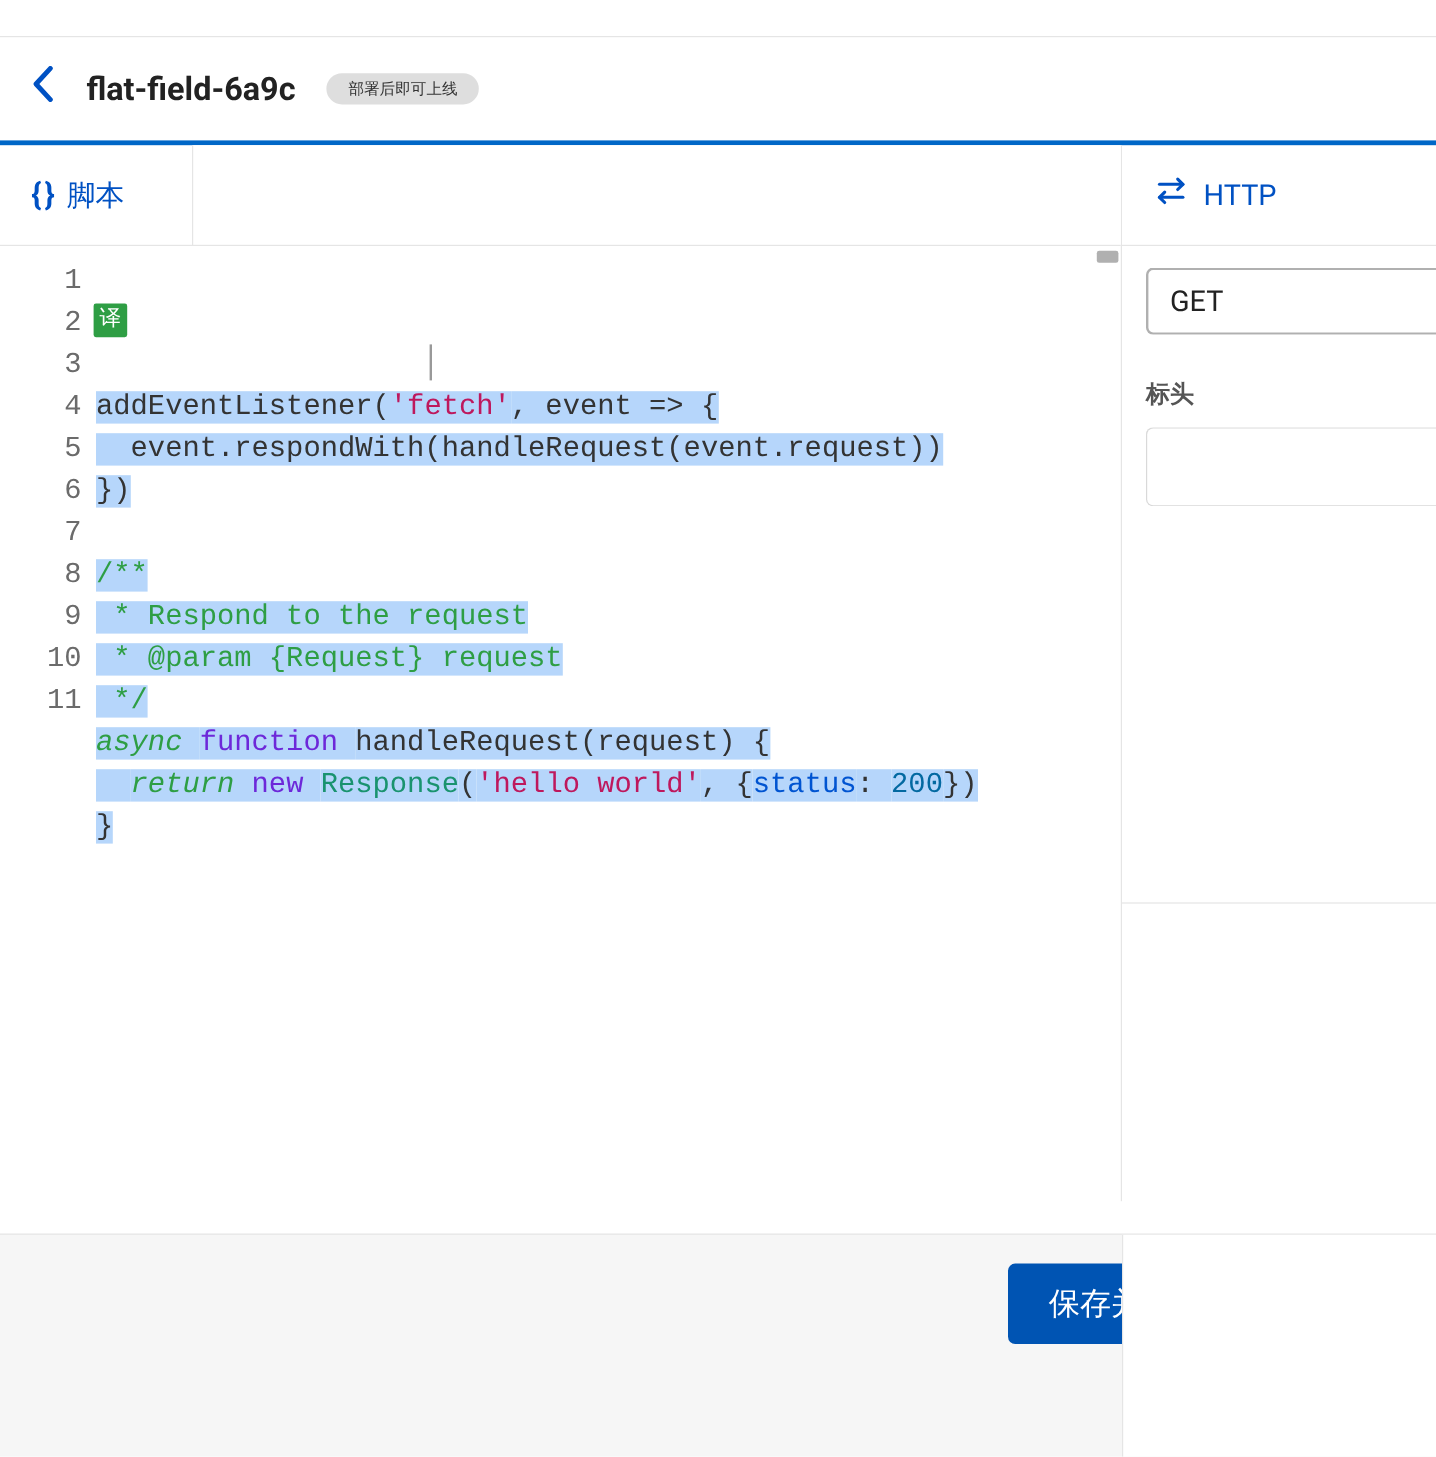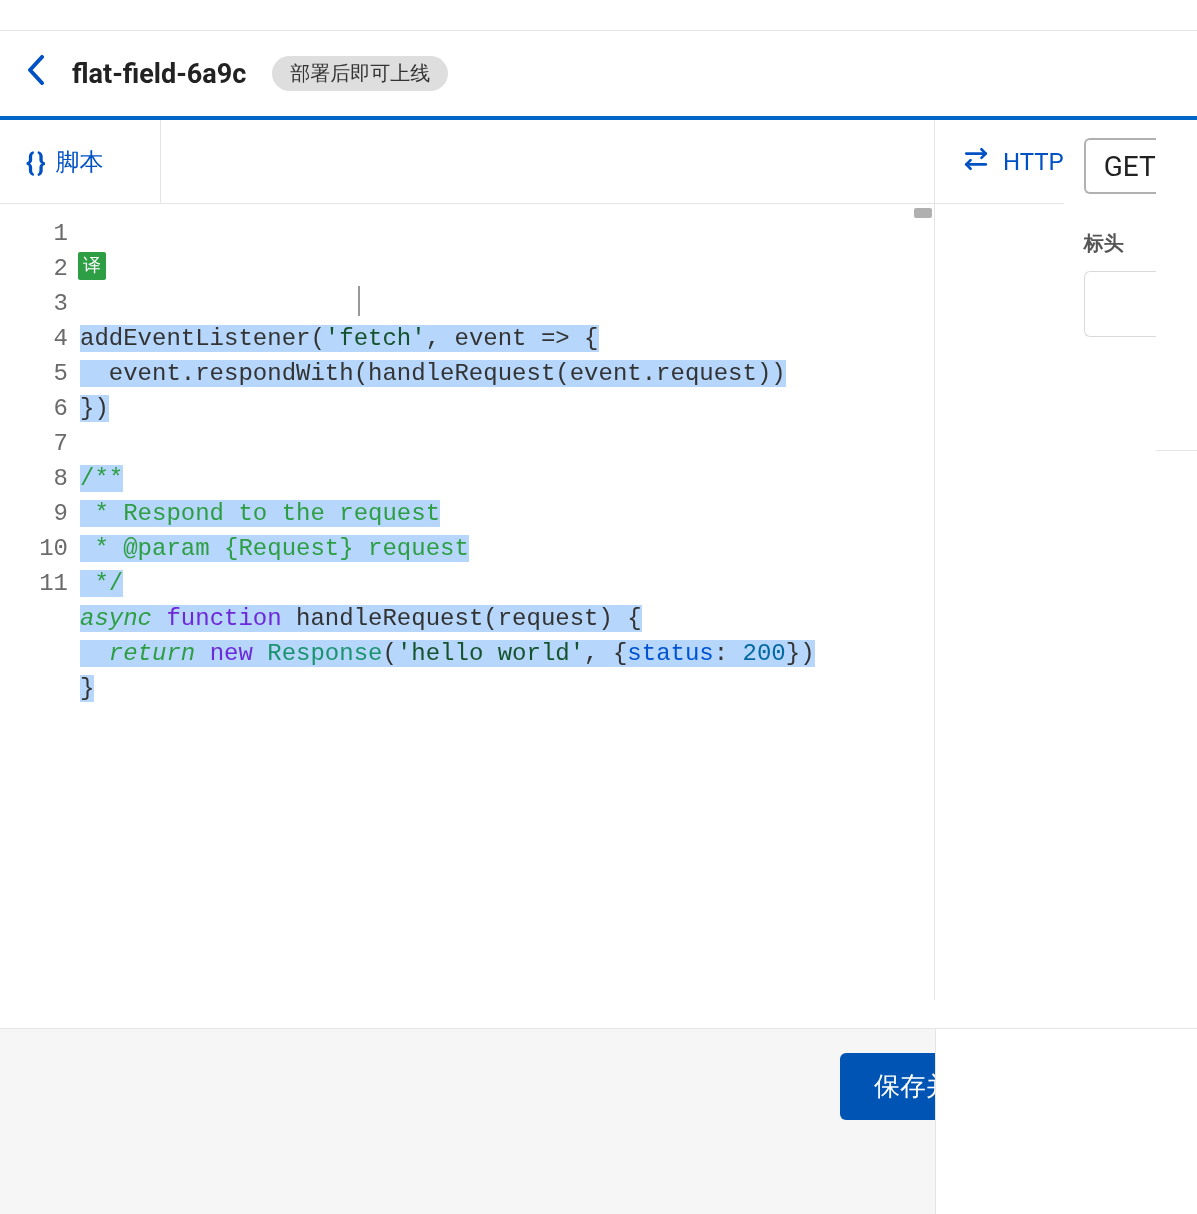--- a/index.html
+++ b/index.html
@@ -39,21 +39,21 @@
     user-select: none;
   }
   .worker-name {
     font-size: 27px;
     font-weight: 700;
     color: #222;
   }
   .deploy-badge {
     background: #dedede;
     color: #333;
-    font-size: 20px;
+    font-size: 13px;
     padding: 4px 18px;
     border-radius: 22px;
   }
   .main-area {
     border-top: 4px solid #0067c7;
     display: flex;
     height: 884px;
     position: relative;
   }
   
@@ -128,21 +128,21 @@
     text-align: center;
     border-radius: 2px;
   }
   .code {
     flex: 1;
     white-space: pre;
     position: relative;
   }
   .code-line { height: 35px; }
   .sel { background: #b6d6fb; }
-  .tok-str { color: #14532d; text-align: center; }
+  .tok-str { color: #be185d; text-align: center; }
   .tok-comment { color: #2e9e44; }
   .tok-kw { color: #2e9e44; font-style: italic; }
   .tok-kw2 { color: #6d28d9; }
   .tok-type { color: #1a936f; }
   .tok-num { color: #0369a1; }
   .tok-prop { color: #0054d1; }
   .cursor {
     position: absolute;
     top: 70px;
     left: 278px;
@@ -156,21 +156,21 @@
     right: 2px;
     width: 18px;
     height: 10px;
     background: #b0b0b0;
     border-radius: 2px;
   }
   
   .right-pane {
     flex: 1;
     display: flex;
-    flex-direction: row;
+    flex-direction: column;
   }
   .http-tab {
     display: flex;
     align-items: center;
     gap: 14px;
     height: 84px;
     padding-left: 28px;
     font-size: 24px;
     color: #0051c3;
     border-bottom: 1px solid #e5e5e5;
@@ -186,21 +186,21 @@
     border: 2px solid #b0b0b0;
     border-radius: 6px;
     border-right: none;
     border-top-right-radius: 0;
     border-bottom-right-radius: 0;
     height: 56px;
     width: 100%;
     display: flex;
     align-items: center;
     padding-left: 18px;
-    font-size: 28px;
+    font-size: 24px;
     color: #222;
   }
   .headers-label {
     margin-top: 36px;
     font-size: 20px;
     color: #555;
     font-weight: 600;
   }
   .headers-box {
     margin-top: 14px;

